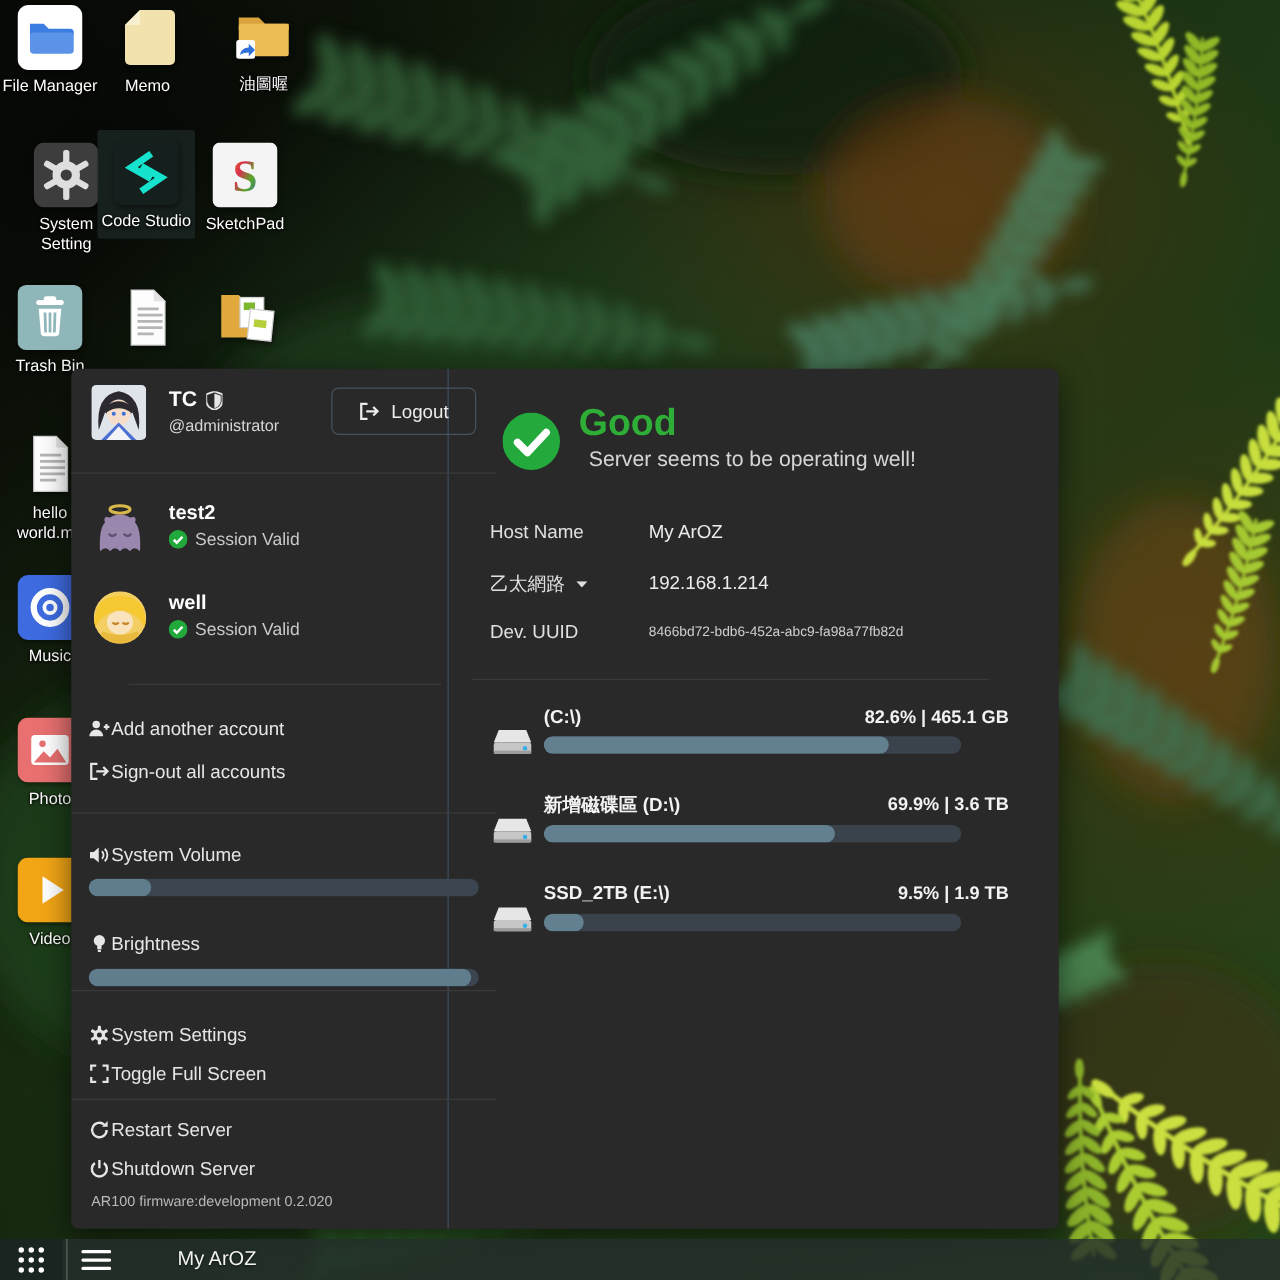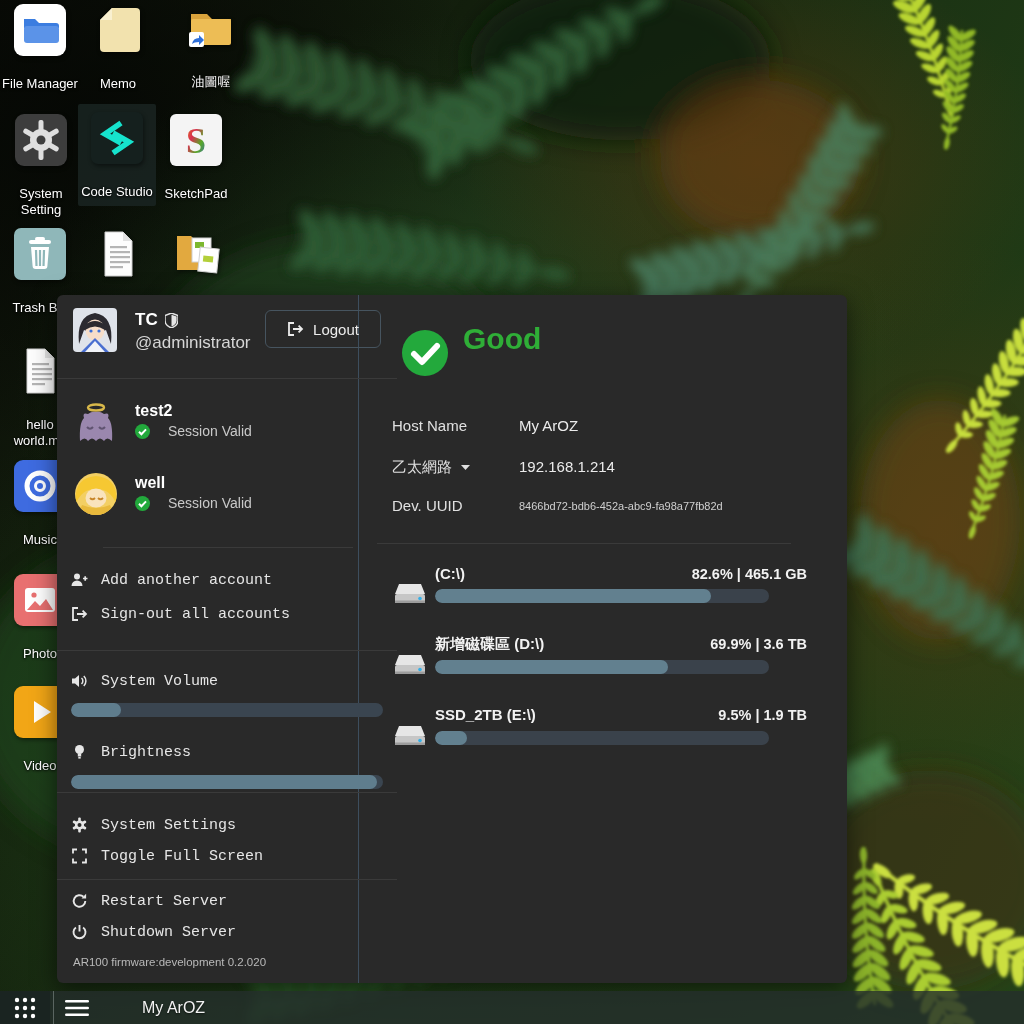--- a/index.html
+++ b/index.html
@@ -11,47 +11,47 @@
       radial-gradient(620px 520px at 45% 38%, rgba(46,90,44,0.50), transparent 72%),
       radial-gradient(700px 560px at 25% 78%, rgba(38,80,30,0.45), transparent 72%),
       radial-gradient(520px 420px at 8% 12%, rgba(5,7,4,0.92), transparent 78%),
       linear-gradient(118deg, #0a0c07 0%, #131f0d 30%, #1c3414 60%, #254418 100%);
   }
   #foliage { position:absolute; inset:0; z-index:1; }
 
   
   .dicon { position:absolute; width:78px; text-align:center; z-index:3; cursor:pointer; }
   .dicon .tile { width:52px; height:52px; margin:0 auto; filter:drop-shadow(1px 2px 2px rgba(0,0,0,0.45)); }
-  .dicon .lbl { margin-top:16px; font-size:13px; line-height:1.2; color:#fff;
+  .dicon .lbl { margin-top:0; font-size:13px; line-height:1.2; color:#fff;
     text-shadow:0 1px 3px rgba(0,0,0,0.95), 0 0 2px rgba(0,0,0,0.8); word-wrap:break-word; }
   .dicon.selected { background:rgba(26,36,34,0.85); border-radius:2px; padding:8px 0 6px; }
 
   
   #panel { position:absolute; left:57px; top:295px; width:790px; height:688px; z-index:10;
     background:#292929; border-radius:6px; box-shadow:0 6px 24px rgba(0,0,0,0.55); display:flex; }
   #menu-col { position:relative; width:302px; height:100%; border-right:1px solid #3d4e5e; }
   #status-col { position:relative; flex:1; height:100%; }
   .hdiv { position:absolute; left:0; width:340px; height:1px; background:#3a3a3a; }
 
   
   #user-avatar { position:absolute; left:16px; top:13px; width:44px; height:44px; border-radius:4px; overflow:hidden; }
   #user-name { position:absolute; left:78px; top:15px; font-size:17px; font-weight:bold; color:#fff; display:flex; gap:7px; align-items:center; }
-  #user-handle { position:absolute; left:78px; top:38px; font-size:17px; color:#d6d6d6; }
+  #user-handle { position:absolute; left:78px; top:38px; font-size:13px; color:#d6d6d6; }
   #logout-btn { position:absolute; left:208px; top:15px; width:116px; height:38px; background:transparent;
     border:1px solid #46545f; border-radius:6px; color:#ececec; font-size:15px; cursor:pointer;
     display:flex; align-items:center; justify-content:center; gap:9px; }
 
   
   .account { position:absolute; left:18px; width:300px; height:46px; cursor:pointer; }
   .account .av { position:absolute; left:0; top:0; width:42px; height:42px; }
   .account .nm { position:absolute; left:60px; top:1px; font-size:16px; font-weight:bold; color:#fff; }
-  .account .st { position:absolute; left:60px; top:22px; font-size:14px; color:#c9c9c9; display:flex; align-items:center; gap:18px; }
-
-  
-  .mrow { position:absolute; left:14px; width:312px; height:22px; display:flex; gap:13px; cursor:pointer; color:#e6e6e6; font-size:15px;font-family:Liberation Mono, monospace; }
+  .account .st { position:absolute; left:60px; top:22px; font-size:14px; color:#c9c9c9; display:flex; align-items:center; gap:6px; }
+
+  
+  .mrow { position:absolute; left:14px; width:312px; height:22px; display:flex; align-items:center; gap:1px; cursor:pointer; color:#e6e6e6; font-size:15px; }
   .mrow svg { flex:0 0 17px; }
   .slider { position:absolute; left:14px; width:312px; height:14px; border-radius:7px; background:#3a4550; cursor:pointer; overflow:hidden; }
   .slider .fill { height:100%; border-radius:7px; background:#5f7d8d; }
   #firmware { position:absolute; left:16px; top:661px; font-size:11.5px; color:#b9b9b9; }
 
   
   #check-big { position:absolute; left:43px; top:35px; }
   #good-state { position:absolute; left:104px; top:27px; font-size:30px; font-weight:bold; color:#2fae37; }
   #good-msg { position:absolute; left:112px; top:63px; font-size:17px; color:#d6d6d6; }
   .frow-label { position:absolute; left:33px; font-size:15px; color:#e0e0e0; display:flex; align-items:center; gap:9px; }
@@ -179,21 +179,21 @@
   </div>
   <div class="dicon" style="left:172px;top:2px;">
     <svg class="tile" viewBox="0 0 52 52">
         <path d="M6,12h16l5,5h19v5H6z" fill="#d9a33c"></path>
         <rect x="6" y="17" width="40" height="26" rx="2" fill="#edbd55"></rect>
         <rect x="4" y="30" width="15" height="15" rx="2" fill="#fff"></rect>
         <path d="M7,42q1,-6 7,-6l0,-3 5,5 -5,5 0,-3q-5,0 -7,2z" fill="#2f6fd8"></path>
       </svg>
     <div class="lbl">油圖喔</div>
   </div>
-  <div class="dicon" style="left:2px;top:114px;">
+  <div class="dicon" style="left:14px;top:114px;">
     <svg class="tile" viewBox="0 0 52 52">
         <rect width="52" height="52" rx="9" fill="#3d3d3d"></rect>
         <g fill="#dedede">
           <rect x="23.5" y="6" width="5" height="40" rx="2"></rect>
           <rect x="23.5" y="6" width="5" height="40" rx="2" transform="rotate(60 26 26)"></rect>
           <rect x="23.5" y="6" width="5" height="40" rx="2" transform="rotate(120 26 26)"></rect>
           <circle cx="26" cy="26" r="11"></circle>
         </g>
         <circle cx="26" cy="26" r="4.5" fill="#3d3d3d"></circle>
       </svg>
@@ -462,20 +462,21 @@
       </div>
       <div id="firmware">AR100 firmware:development 0.2.020</div>
     </div>
 
     <div id="status-col">
       <svg id="check-big" width="46" height="46" viewBox="0 0 46 46">
           <circle cx="23" cy="23" r="23" fill="#23a93c"></circle>
           <path d="M12,24l8,8 15,-16" stroke="#fff" stroke-width="6" fill="none" stroke-linecap="round" stroke-linejoin="round"></path>
         </svg>
       <div id="good-state">Good</div>
+      <div id="good-msg">Server seems to be operating well!</div>
 
       <div class="frow-label" style="top:122px;">Host Name</div>
       <div class="frow-value" style="top:122px;">My ArOZ</div>
 
       <div class="frow-label" style="top:163px;">
         <span>乙太網路</span>
         <svg width="9" height="6" viewBox="0 0 9 6">
             <path d="M0,0l4.5,5L9,0z" fill="#e0e0e0"></path>
           </svg>
       </div>

